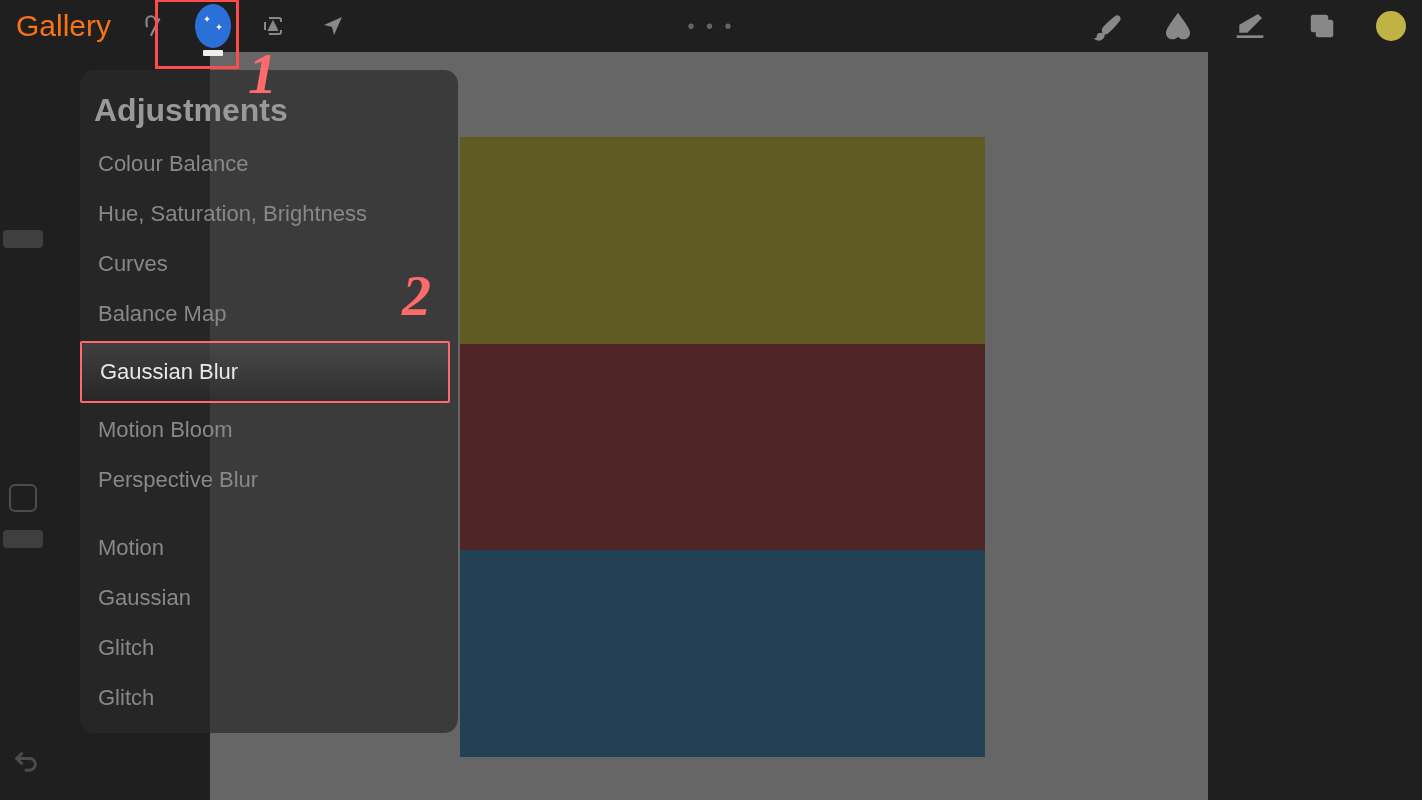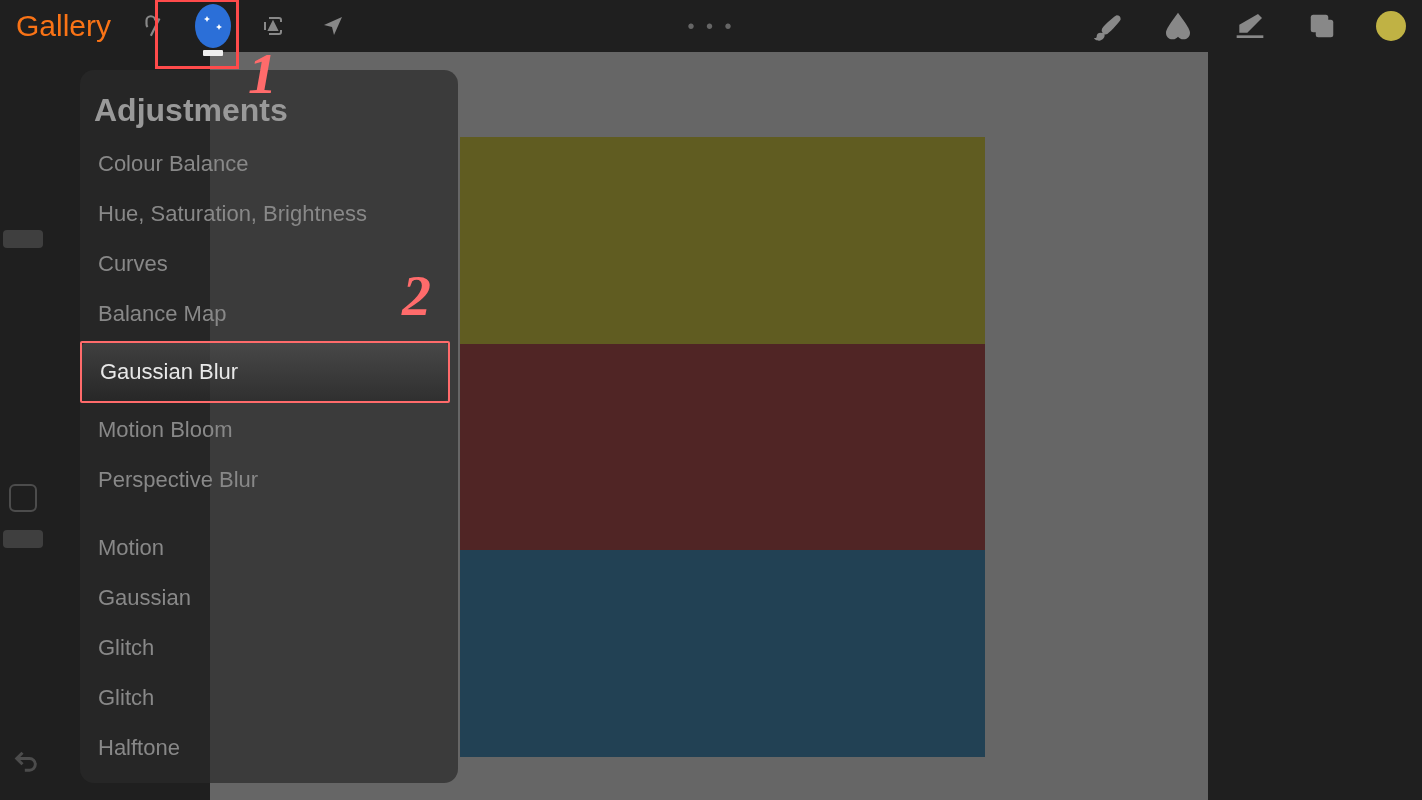--- a/index.html
+++ b/index.html
@@ -327,16 +327,15 @@
 
   <div class="menu-item">Motion Bloom</div>
   <div class="menu-item">Perspective Blur</div>
 
   <div class="group-gap"></div>
 
   <div class="menu-item">Motion</div>
   <div class="menu-item">Gaussian</div>
   <div class="menu-item">Glitch</div>
   <div class="menu-item">Glitch</div>
-  <div class="menu-item">Halftone</div>
 </div>
 
 <div class="annotation" style="top:262px; left:402px;">2</div>
 
 </body></html>

